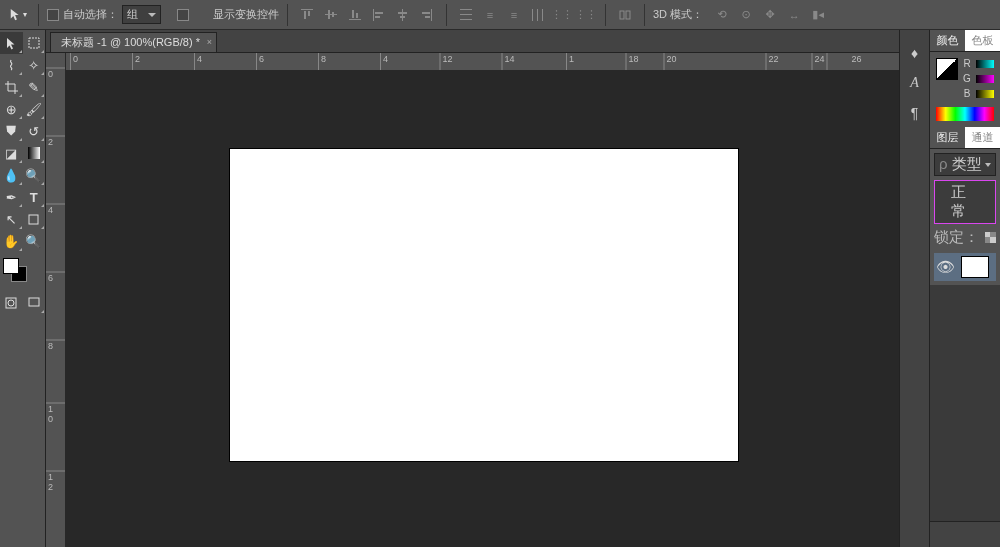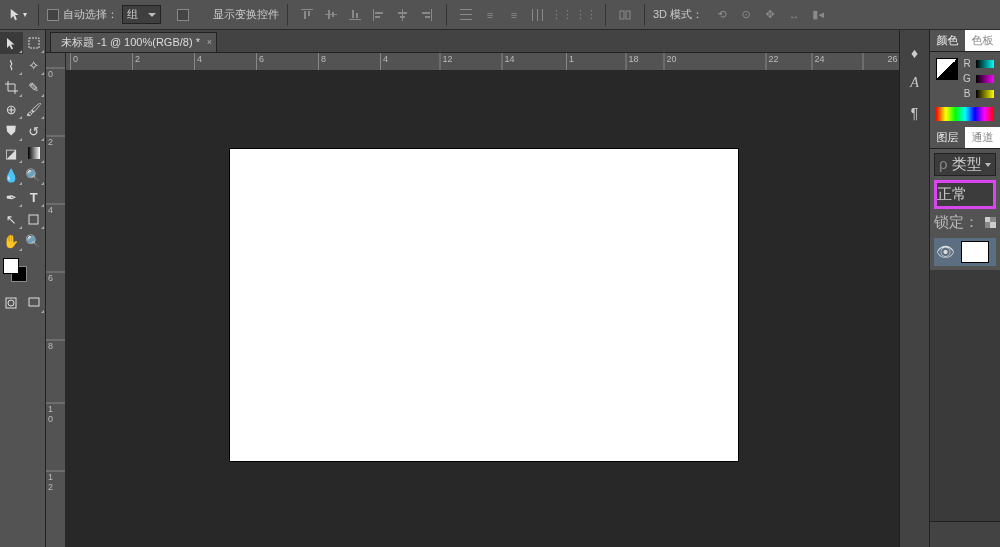--- a/index.html
+++ b/index.html
@@ -61,21 +61,21 @@
 .slrow { display:flex; align-items:center; gap:4px; margin-bottom:4px; font-size:10px; }
 .slrow .lab { width:10px; text-align:center; }
 .sl { height:8px; flex:1; }
 .sl.r { background:linear-gradient(90deg,#000,#0ff); }
 .sl.g { background:linear-gradient(90deg,#000,#f0f); }
 .sl.b { background:linear-gradient(90deg,#000,#ff0); }
 .spectrum { height:14px; background:linear-gradient(90deg,#f00,#ff0,#0f0,#0ff,#00f,#f0f,#f00); margin:4px 0 0; }
 .lyrbody { padding:4px; font-size:15px; }
 .lyrdd { background:#3c3c3c; border:1px solid #222; padding:1px 4px; display:flex; align-items:center; justify-content:space-between; margin-bottom:4px; }
 .dd2tri { width:0;height:0;border-left:3px solid transparent;border-right:3px solid transparent;border-top:4px solid #bbb; }
-.blend { background:#3c3c3c; border:3px solid #d946ef; padding:2px 0; margin-bottom:4px;font-family:Liberation Mono, monospace; }
+.blend { background:#3c3c3c; border:1px solid #d946ef; padding:2px 16px; margin-bottom:4px;font-family:Liberation Mono, monospace; }
 .lockrow { color:#bbb; margin-bottom:6px; display:flex; align-items:center; gap:6px; }
 .lockrow svg { flex-shrink:0; }
 .lyr { display:flex; align-items:center; gap:6px; padding:3px 2px; background:#5c6e82; }
 .eye { color:#ddd; }
 .thumb { width:28px; height:22px; background:#fff; border:1px solid #000; }
 .botgap { height:26px; background:#434343; border-top:1px solid #222; }
 </style>
 </head>
 <body>
 
@@ -379,21 +379,21 @@
               <div class="tick" style="left: 194px;">6</div>
               <div class="tick" style="left: 256px;">8</div>
               <div class="tick" style="left: 318px;">4</div>
               <div class="tick" style="left: 380px;">12</div>
               <div class="tick" style="left: 442px; text-align: right;">14</div>
               <div class="tick" style="left: 504px;">1</div>
               <div class="tick" style="left: 566px;">18</div>
               <div class="tick" style="left: 604px;">20</div>
               <div class="tick" style="left: 706px;">22</div>
               <div class="tick" style="left: 752px; text-align: center;">24</div>
-              <div class="tick" style="left: 814px; padding-left: 24px;">26</div>
+              <div class="tick" style="left: 778px; padding-left: 24px;">26</div>
             </div>
           <div class="canvas-view">
             <div class="canvas"></div>
           </div>
         </div>
       </div>
     </div>
 
     <div class="rdock">
       <div class="riconcol">

